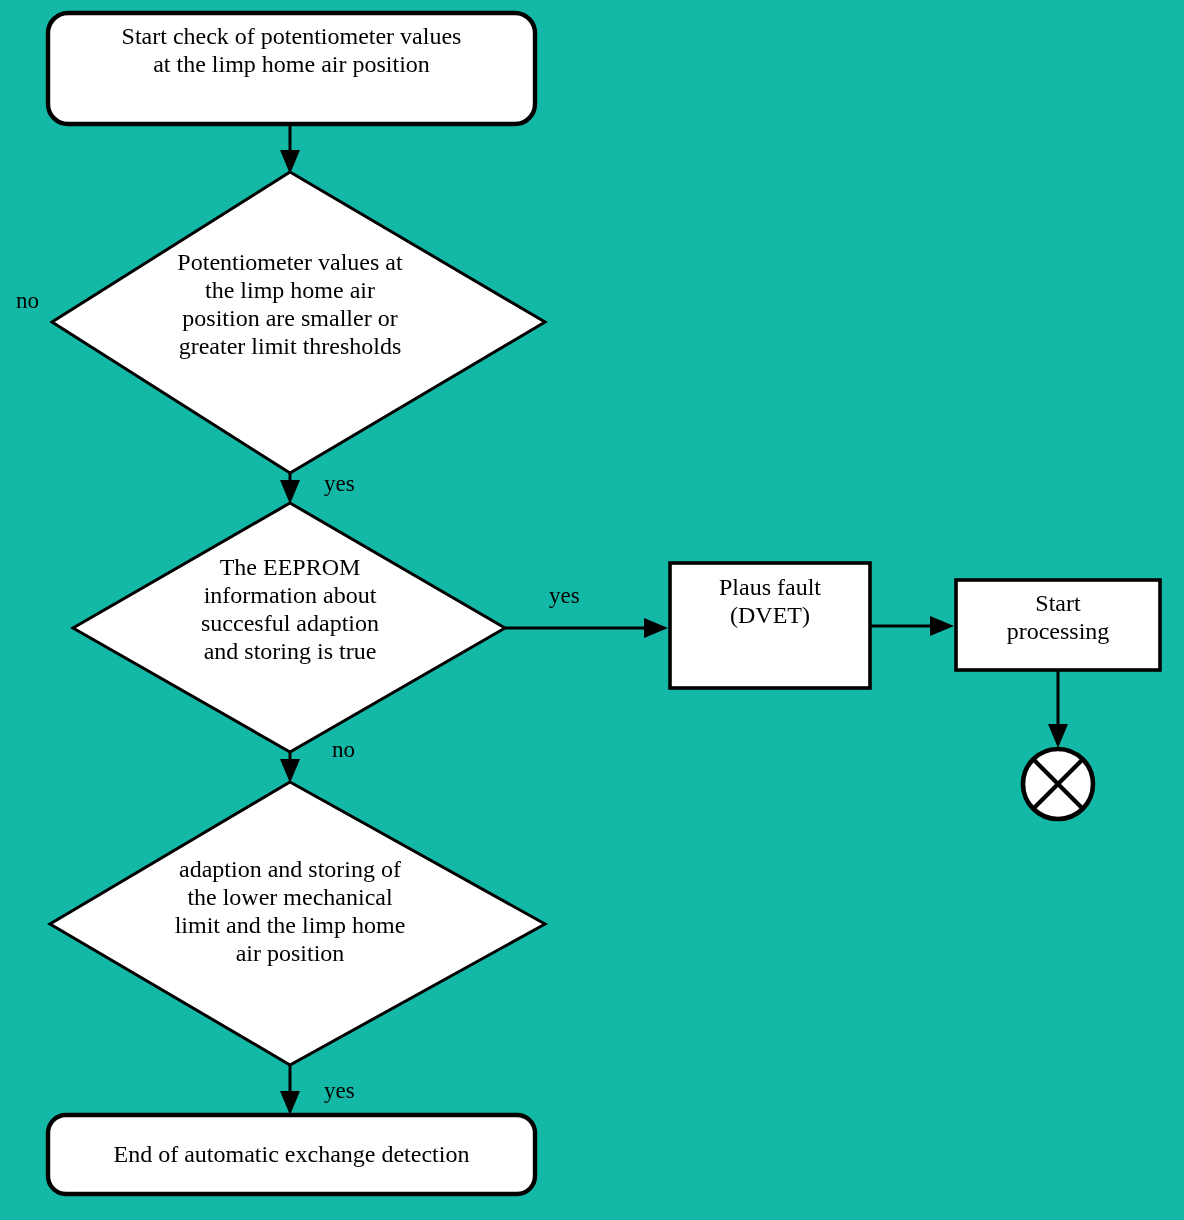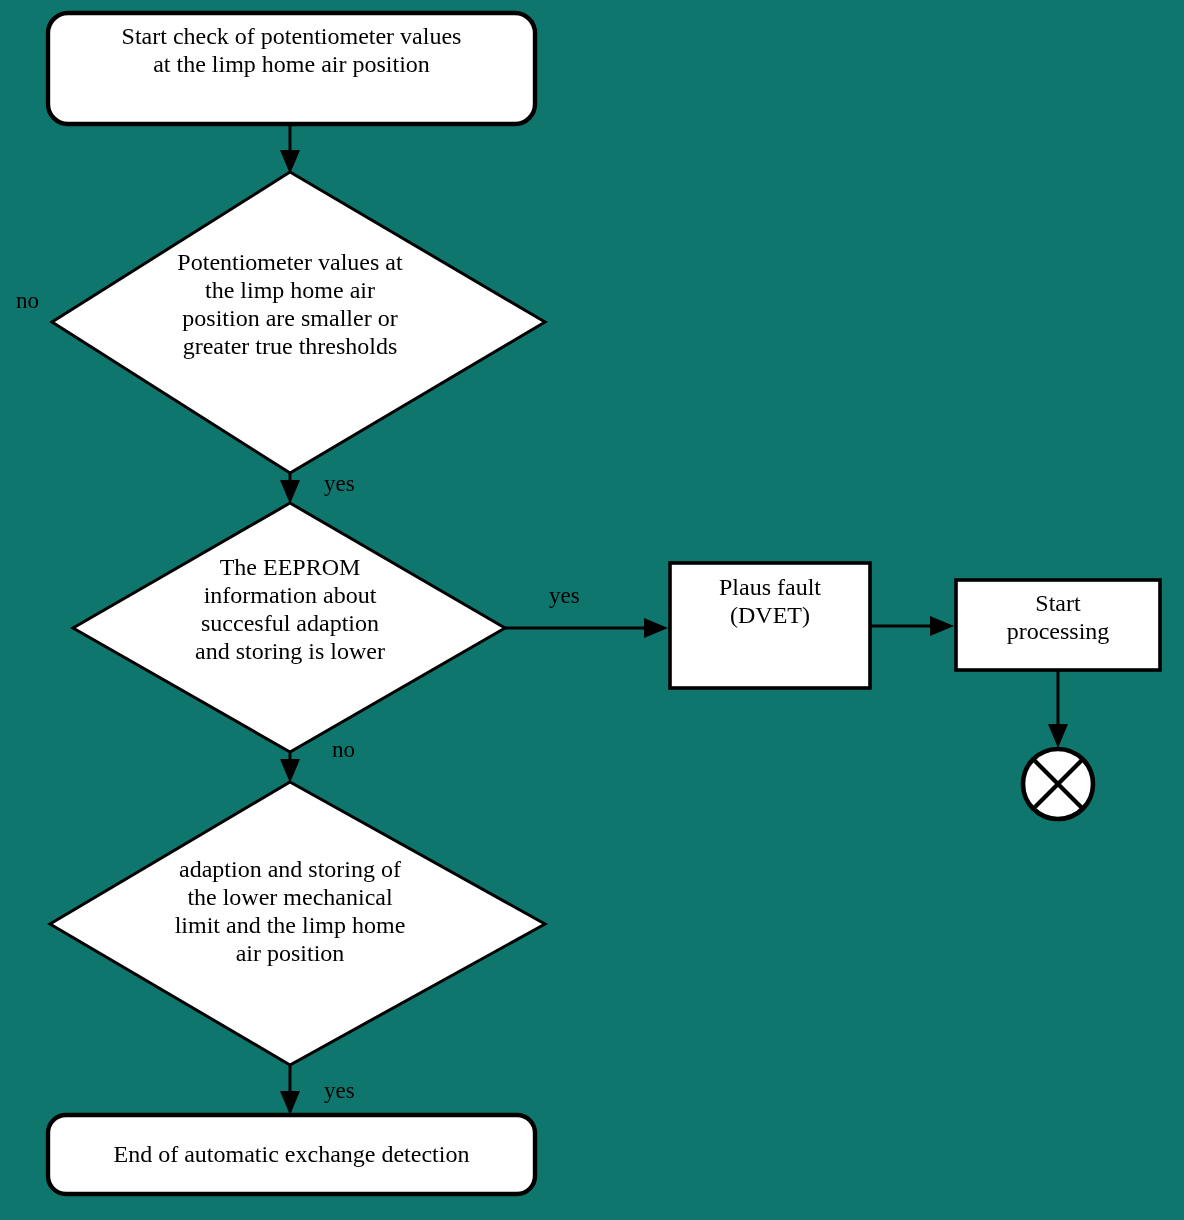--- a/index.html
+++ b/index.html
@@ -8,21 +8,21 @@
     padding: 0;
     background: #ffffff;
   }
   body {
     font-family: "Liberation Serif", "DejaVu Serif", serif;
   }
   #flowchart-root {
     position: relative;
     width: 1184px;
     height: 1220px;
-    background: #0f766e;
+    background: #14b8a6;
     overflow: hidden;
   }
   svg.chart-canvas {
     position: absolute;
     top: 0;
     left: 0;
     width: 1184px;
     height: 1220px;
     display: block;
   }
@@ -126,26 +126,26 @@
 
     <rect class="shape-outline terminator" x="48" y="1115" width="487" height="79" rx="18" ry="18"></rect>
   </svg>
 
   <div class="node-text" style="left:48px; top:22px; width:487px;">Start check of potentiometer values
 at the limp home air position</div>
 
   <div class="node-text" style="left:130px; top:248px; width:320px;">Potentiometer values at
 the limp home air
 position are smaller or
-greater true thresholds</div>
+greater limit thresholds</div>
 
   <div class="node-text" style="left:140px; top:553px; width:300px;">The EEPROM
 information about
 succesful adaption
-and storing is lower</div>
+and storing is true</div>
 
   <div class="node-text" style="left:670px; top:573px; width:200px;">Plaus fault
 (DVET)</div>
 
   <div class="node-text" style="left:956px; top:589px; width:204px;">Start
 processing</div>
 
   <div class="node-text" style="left:130px; top:855px; width:320px;">adaption and storing of
 the lower mechanical
 limit and the limp home

